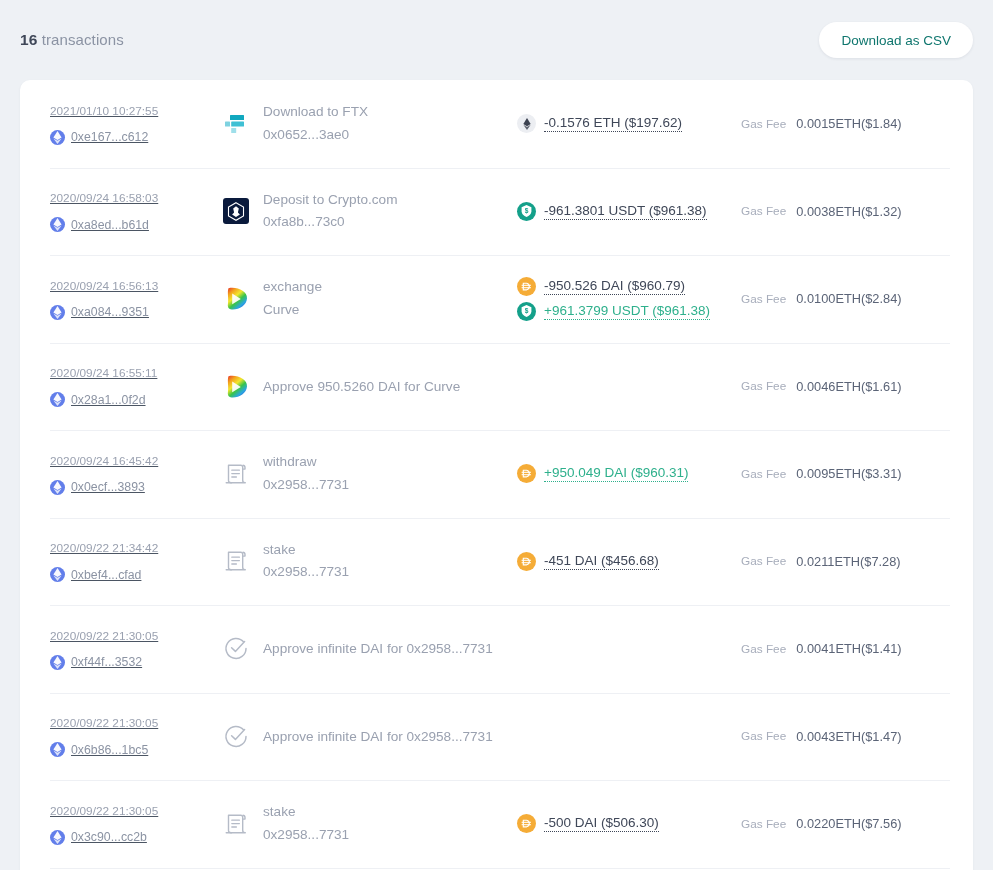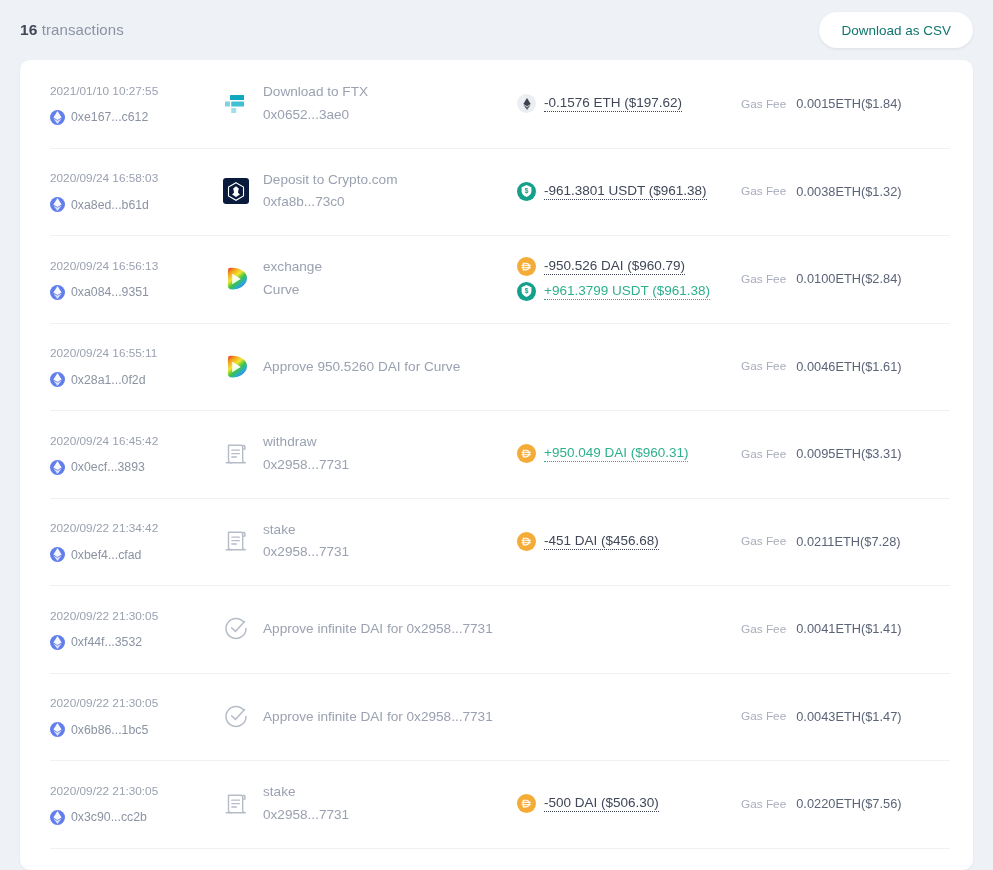--- a/index.html
+++ b/index.html
@@ -11,21 +11,21 @@
   }
   body {
     background: #eef1f5;
     font-family: "Liberation Sans", sans-serif;
     color: #4b5563;
     -webkit-font-smoothing: antialiased;
   }
 
   
   .page-header {
-    height: 60px;
+    height: 80px;
     display: flex;
     align-items: center;
     justify-content: space-between;
     padding: 0 20px 0 20px;
   }
   .tx-count {
     font-size: 15px;
     color: #8b93a3;
     letter-spacing: .1px;
     white-space: nowrap;
@@ -79,20 +79,21 @@
     display: block;
     height: 1px;
     margin: 0 23px 0 30px;
     background: #eef0f4;
   }
 
   
   .col-when {
     width: 172px;
     flex: 0 0 172px;
+    text-decoration: underline;
   }
   .when-date {
     font-size: 11.8px;
     color: #9aa1b0;
     line-height: 1.5;
     white-space: nowrap;
   }
   .when-hash {
     display: flex;
     align-items: center;

